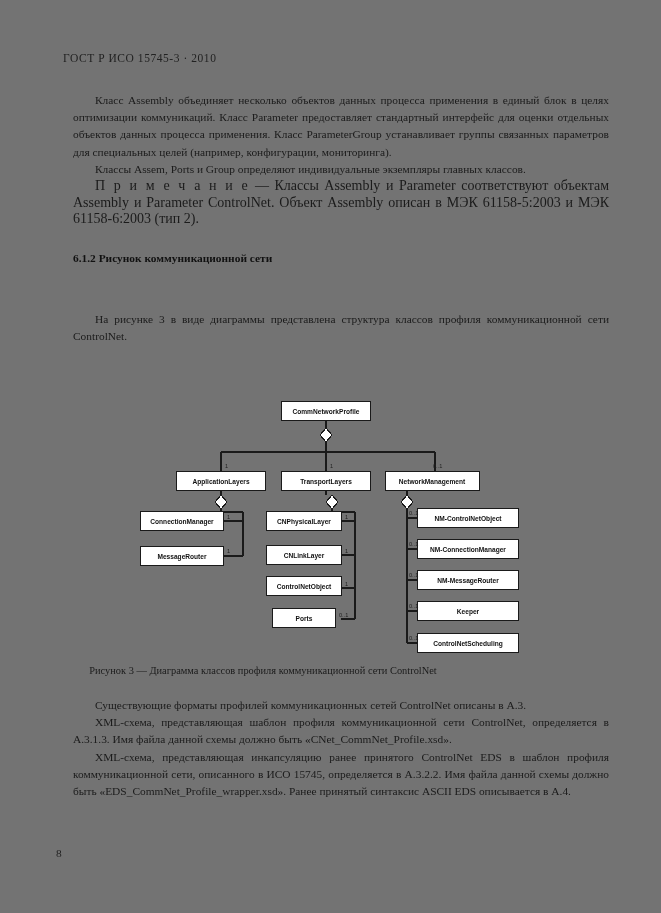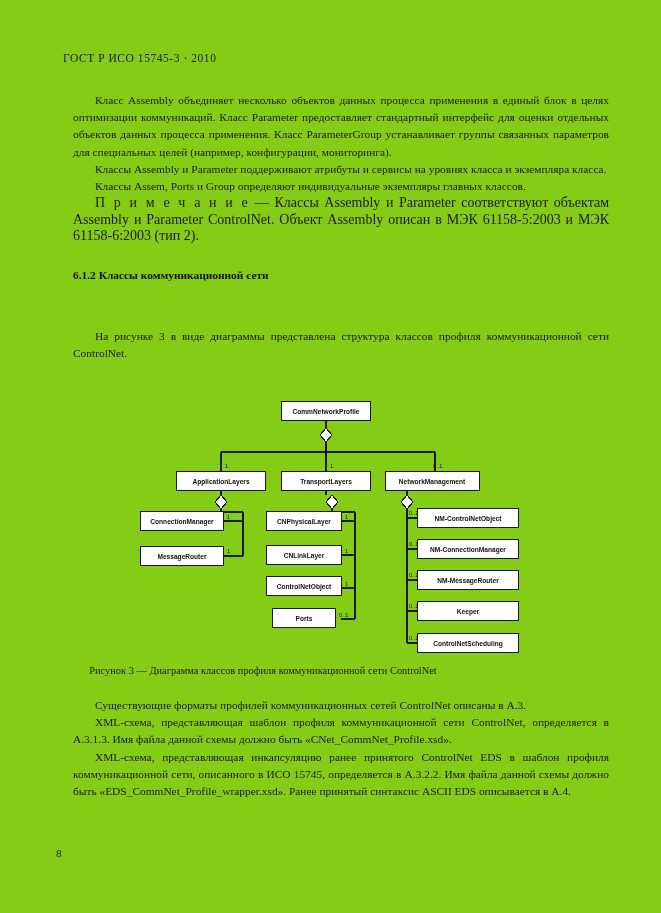--- a/index.html
+++ b/index.html
@@ -5,21 +5,21 @@
 <style>
   html, body {
     margin: 0;
     padding: 0;
     background: #9a9a9a;
   }
   .page {
     position: relative;
     width: 661px;
     height: 913px;
-    background: #84cc16;
+    background: #737373;
     overflow: hidden;
     font-family: "Liberation Serif", "DejaVu Serif", serif;
     color: #1a1a1a;
   }
 
   
   .doc-header {
     position: absolute;
     left: 63px;
     top: 52px;
@@ -103,29 +103,28 @@
 <body>
 
 <div class="page">
 
   <div class="doc-header">ГОСТ Р ИСО 15745-3 · 2010</div>
 
   <div class="body-col">
 
     <p class="para">Класс Assembly объединяет несколько объектов данных процесса применения в единый блок в целях оптимизации коммуникаций. Класс Parameter предоставляет стандартный интерфейс для оценки отдельных объектов данных процесса применения. Класс ParameterGroup устанавливает группы связанных параметров для специальных целей (например, конфигурации, мониторинга).</p>
 
-    <p class="para">Классы Assembly и Parameter поддерживают атрибуты и сервисы на уровнях класса и экземпляра класса.</p>
 
     <p class="para">Классы Assem, Ports и Group определяют индивидуальные экземпляры главных классов.</p>
 
     <p class="note"><span class="note-lead">П р и м е ч а н и е</span><span> — Классы Assembly и Parameter соответствуют объектам Assembly и Parameter ControlNet. Объект Assembly описан в МЭК 61158-5:2003 и МЭК 61158-6:2003 (тип 2).</span></p>
 
     <div class="sp-22"></div>
 
-    <h3 class="section-head">6.1.2 Классы коммуникационной сети</h3>
+    <h3 class="section-head">6.1.2 Рисунок коммуникационной сети</h3>
 
     <div class="sp-22"></div>
 
 
     <div class="sp-22"></div>
 
     <p class="para">На рисунке 3 в виде диаграммы представлена структура классов профиля коммуникационной сети ControlNet.</p>
   </div>
 
   <div class="diagram">

